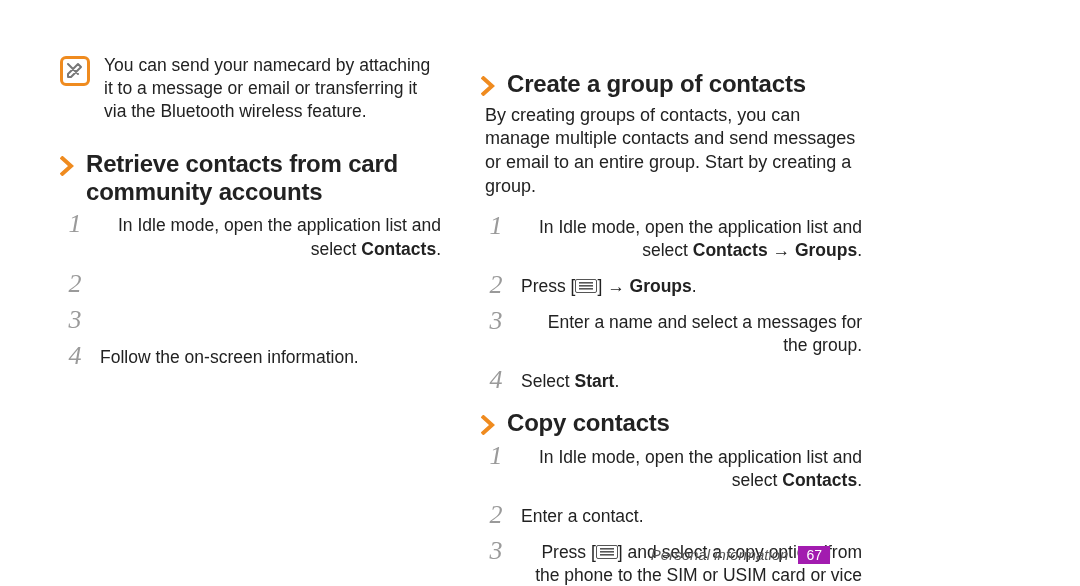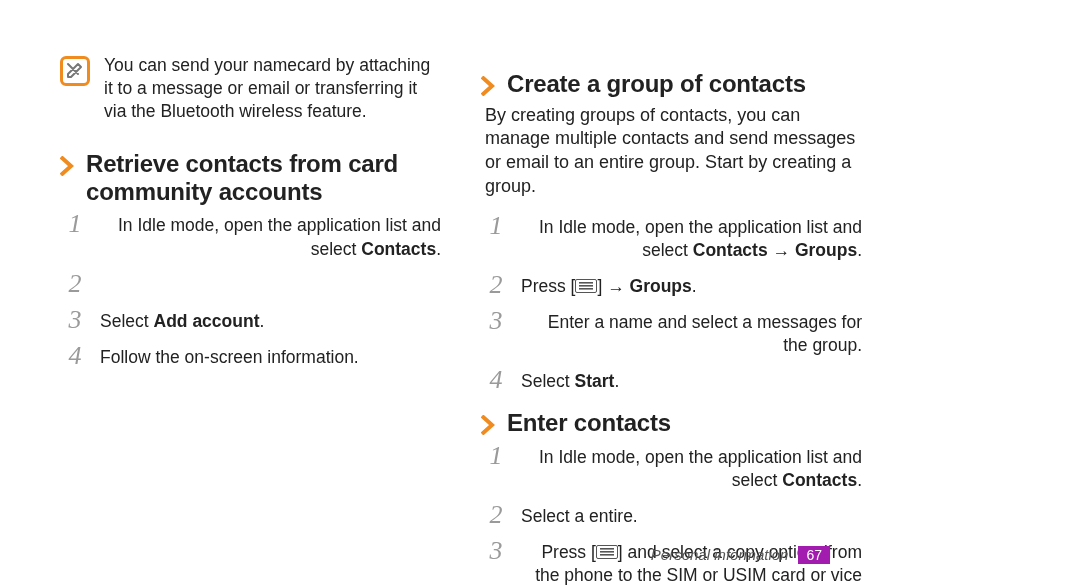--- a/index.html
+++ b/index.html
@@ -125,21 +125,20 @@
     <ol class="steps" id="steps-left">
         <li>
           <span class="num">1</span>
           <span class="step-text">In Idle mode, open the application list and select <b>Contacts</b>.</span>
         </li>
         <li>
           <span class="num">2</span>
         </li>
         <li>
           <span class="num">3</span>
-          <span class="step-text">Select <b>Add account</b>.</span>
         </li>
         <li>
           <span class="num">4</span>
           <span class="step-text">Follow the on-screen information.</span>
         </li>
       </ol>
 
   </div>
 
   <div class="col col-right">
@@ -173,31 +172,31 @@
           <span class="step-text">Select <b>Start</b>.</span>
         </li>
       </ol>
 
     <div class="section-head section2">
       <span class="chev">
         <svg width="14" height="20" viewBox="0 0 14 20">
             <path d="M1 1 L11 10 L1 19" fill="none" stroke="#ef8b1f" stroke-width="4"></path>
           </svg>
       </span>
-      <span class="head-text">Enter contacts</span>
+      <span class="head-text">Copy contacts</span>
     </div>
 
     <ol class="steps" id="steps-r2">
         <li>
           <span class="num">1</span>
           <span class="step-text">In Idle mode, open the application list and select <b>Contacts</b>.</span>
         </li>
         <li>
           <span class="num">2</span>
-          <span class="step-text">Select a entire.</span>
+          <span class="step-text">Enter a contact.</span>
         </li>
         <li>
           <span class="num">3</span>
           <span class="step-text">Press [<span class="menu-icon"></span>] and select a copy option (from the phone to the SIM or USIM card or vice versa).</span>
         </li>
       </ol>
 
   </div>
 
   <div class="footer">

